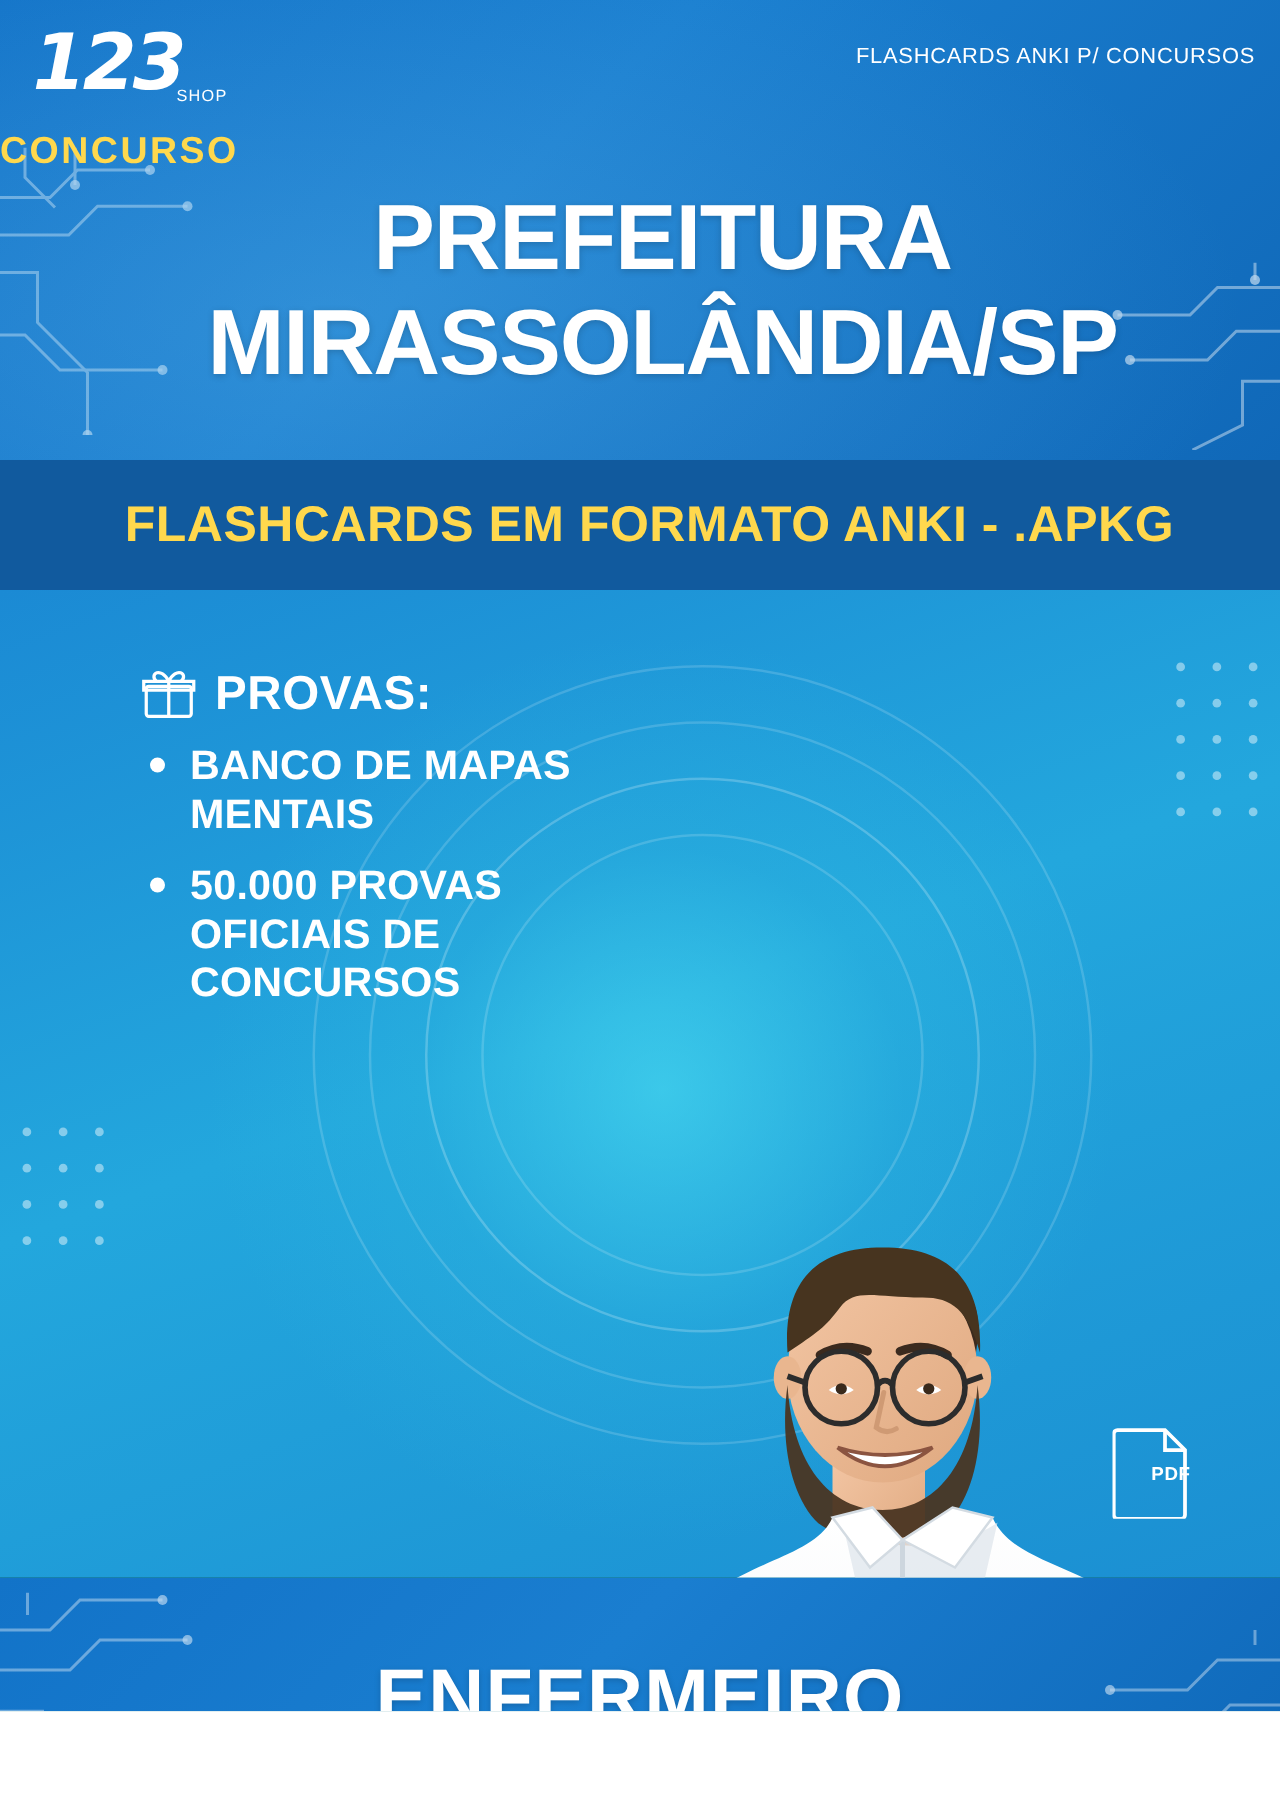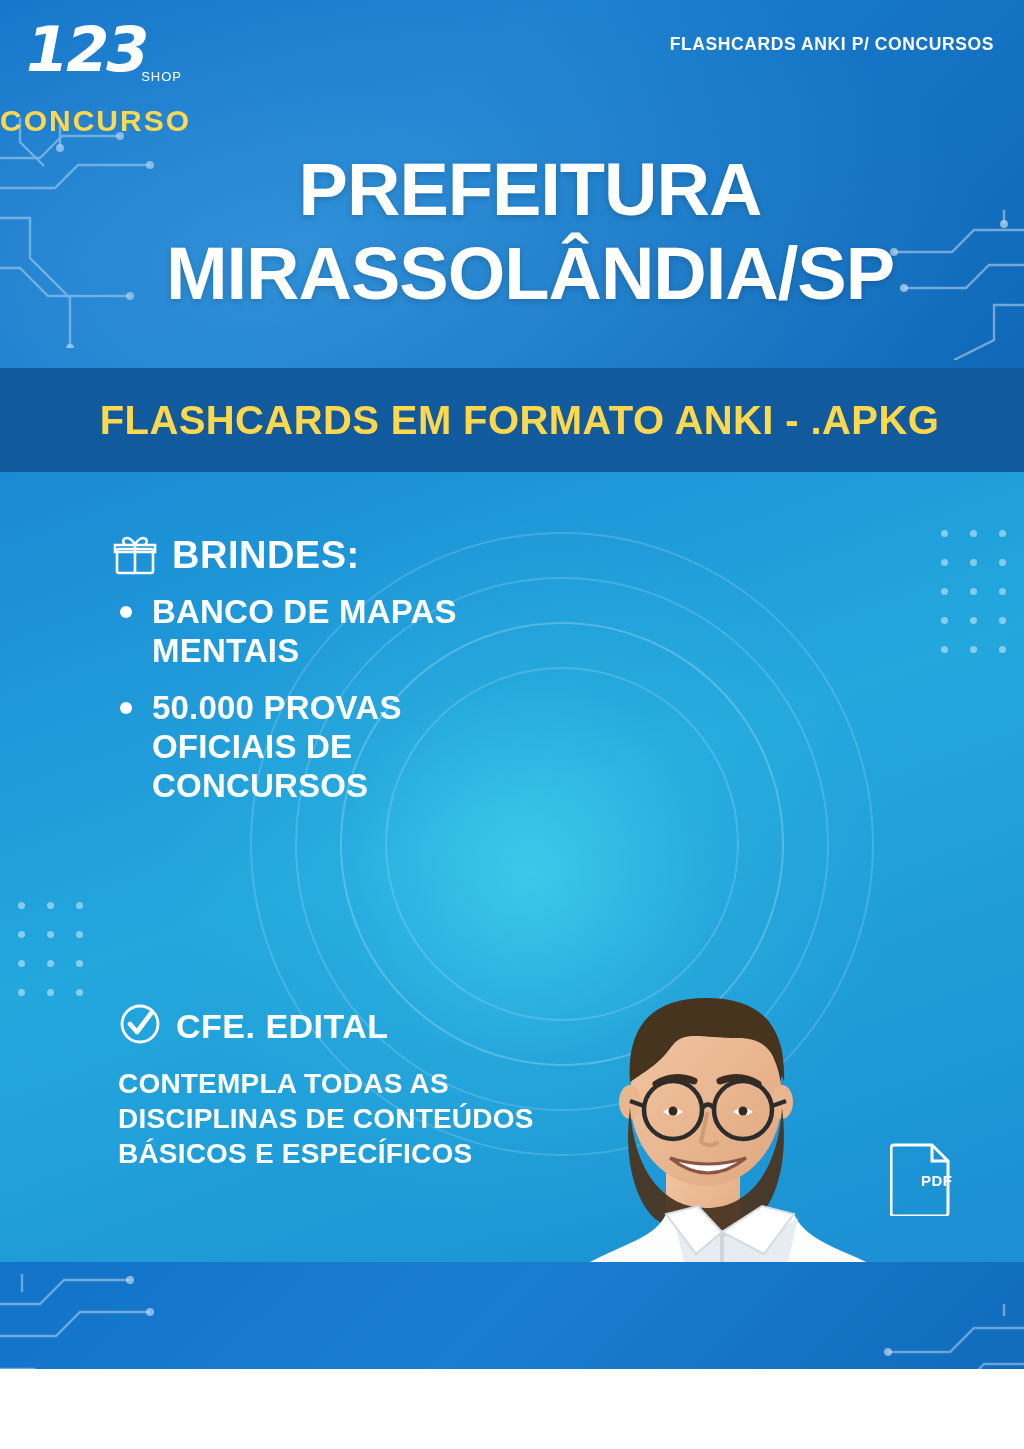--- a/index.html
+++ b/index.html
@@ -57,23 +57,23 @@
     font-size: 13px;
     font-weight: 400;
     letter-spacing: 1px;
     color: #ffffff;
     background: rgba(0,0,0,0.0);
     font-family: "Liberation Sans", sans-serif;
   }
 
   .top-right-label {
     position: absolute;
-    right: 30px; top: 34px;
+    right: 20px; top: 34px;
     font-size: 17.5px;
-    font-weight: 700;
+    font-weight: 400;
     color: #ffffff;
     letter-spacing: 0.6px;
     font-family: "Liberation Sans", sans-serif;
     z-index: 6;
   }
 
   .concurso-label {
     position: absolute;
     left: 0; right: 0; top: 104px;
     text-align: left;
@@ -384,40 +384,28 @@
           <svg width="46" height="46" viewBox="0 0 46 46">
             <g fill="none" stroke="#ffffff" stroke-width="2.6">
               <rect x="5" y="17" width="36" height="24" rx="2"></rect>
               <path d="M3 13 h40 v7 h-40 z"></path>
               <path d="M23 13 v28"></path>
               <path d="M23 13 c-6 -12 -16 -6 -10 0"></path>
               <path d="M23 13 c6 -12 16 -6 10 0"></path>
             </g>
           </svg>
         </span>
-        <span class="label">BRINDES:</span>
+        <span class="label">PROVAS:</span>
       </div>
       <ul class="brindes-list">
         <li>BANCO DE MAPAS MENTAIS</li>
         <li>50.000 PROVAS OFICIAIS DE CONCURSOS</li>
       </ul>
     </div>
 
-    <div class="edital">
-      <div class="edital-head">
-        <span class="check-icon">
-          <svg width="44" height="44" viewBox="0 0 44 44">
-            <circle cx="22" cy="22" r="18" fill="none" stroke="#ffffff" stroke-width="2.8"></circle>
-            <path d="M12 22 L19 30 L34 10" fill="none" stroke="#ffffff" stroke-width="4.6" stroke-linecap="round" stroke-linejoin="round"></path>
-          </svg>
-        </span>
-        <span class="label">CFE. EDITAL</span>
-      </div>
-      <div class="edital-text">CONTEMPLA TODAS AS DISCIPLINAS DE CONTEÚDOS BÁSICOS E ESPECÍFICOS</div>
-    </div>
 
     <div class="pdf-badge">
       <svg width="62" height="74" viewBox="0 0 62 74">
         <path d="M4 3 h38 l16 16 v52 a3 3 0 0 1 -3 3 h-51 a3 3 0 0 1 -3 -3 v-65 a3 3 0 0 1 3 -3 z" fill="none" stroke="#ffffff" stroke-width="3"></path>
         <path d="M42 3 v16 h16" fill="none" stroke="#ffffff" stroke-width="3"></path>
       </svg>
       <div class="pdf-label">PDF</div>
     </div>
 
     <svg class="person" viewBox="0 0 510 780">
@@ -528,15 +516,16 @@
         <path d="M180 60 L140 60 L116 84 L54 84"></path>
         <path d="M180 104 L146 104 L146 140 L104 150"></path>
         <path d="M160 0 L160 12"></path>
       </g>
       <g fill="#ffffff" opacity="0.65">
         <circle cx="44" cy="48" r="4"></circle>
         <circle cx="54" cy="84" r="4"></circle>
       </g>
     </svg>
 
+    <div class="role">ENFERMEIRO</div>
   </div>
 
 </div>
 
 </body></html>

